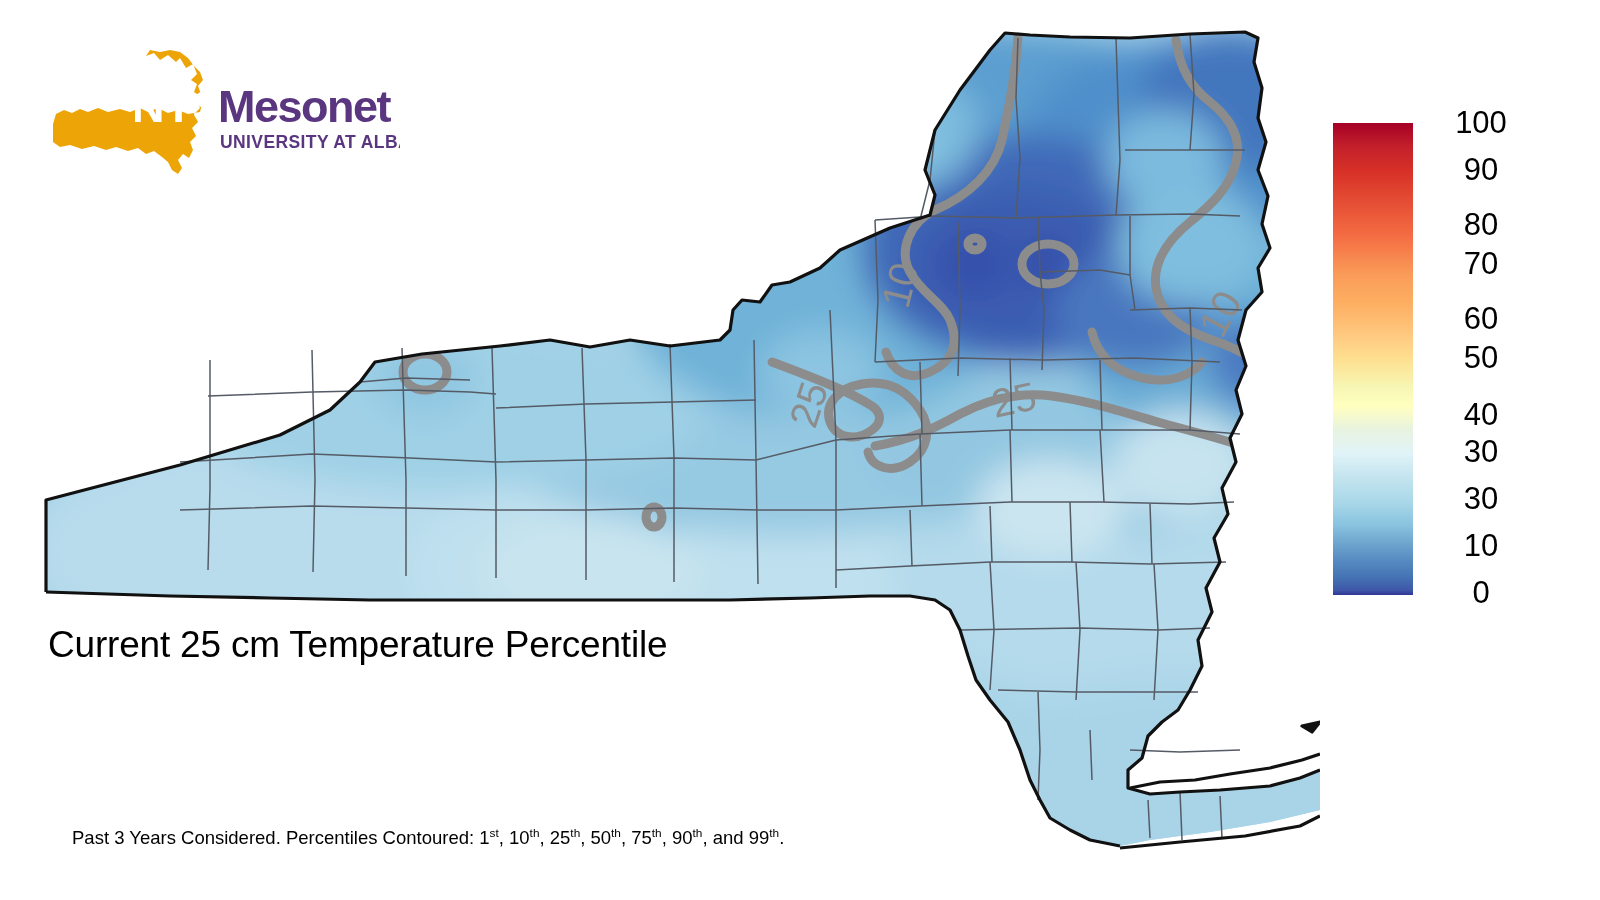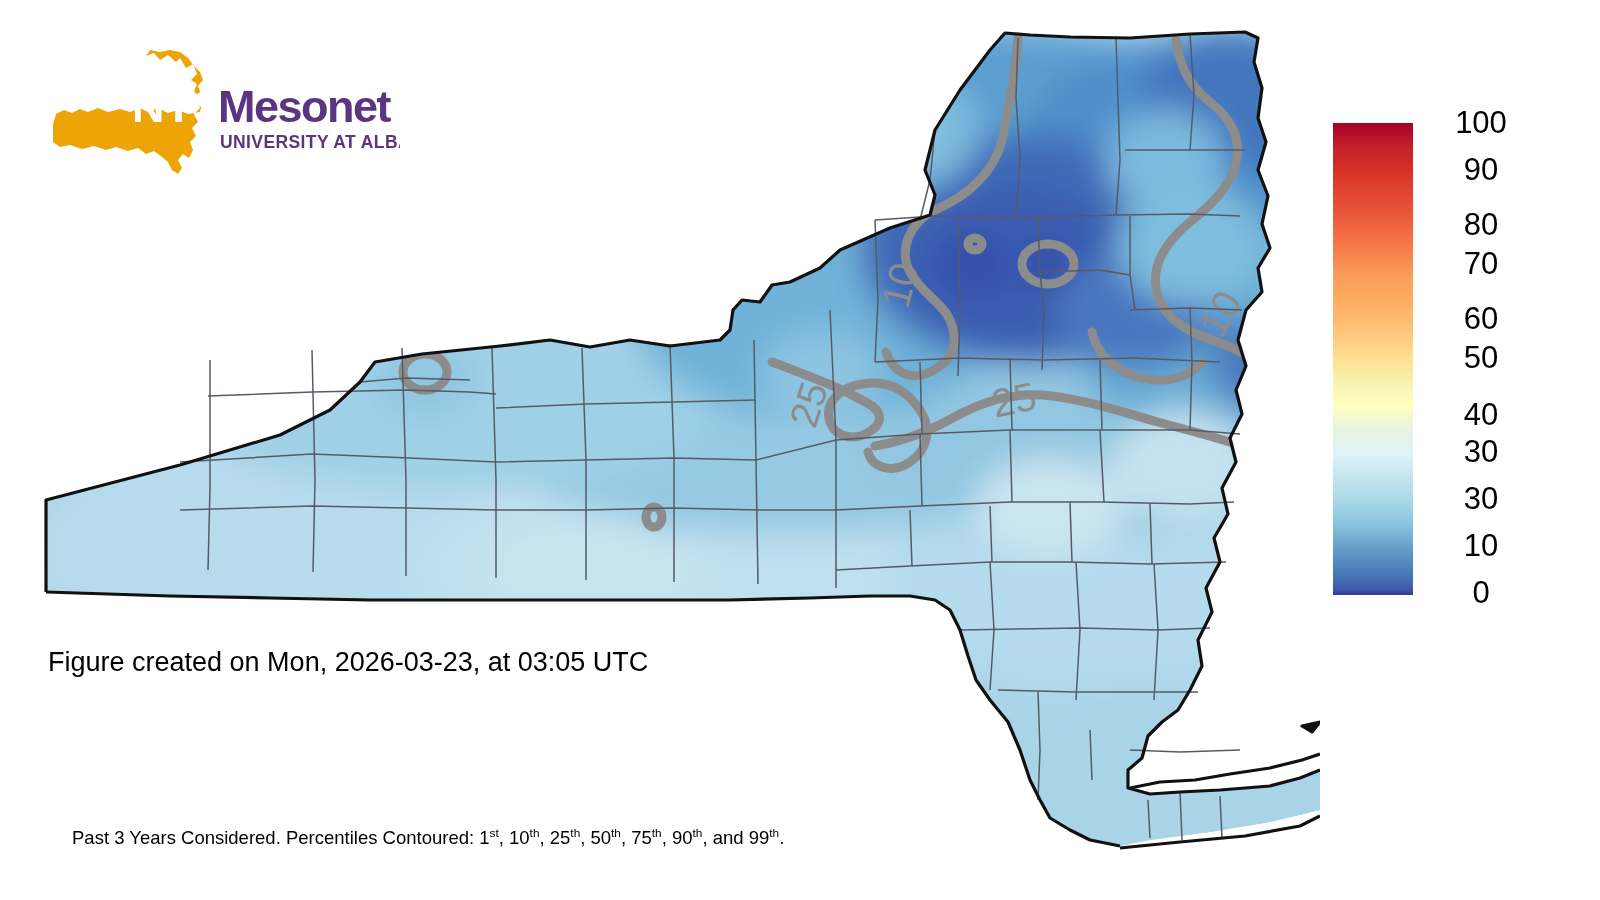--- a/index.html
+++ b/index.html
@@ -348,18 +348,18 @@
     <div class="cb-tick" style="top:235px;">50</div>
     <div class="cb-tick" style="top:292px;">40</div>
     <div class="cb-tick" style="top:329px;">30</div>
     <div class="cb-tick" style="top:376px;">30</div>
     <div class="cb-tick" style="top:423px;">10</div>
     <div class="cb-tick" style="top:470px;">0</div>
   </div>
 </div>
 
 <div id="caption">
-  <div id="sub1" class="sub-line">Figure created on Mon, 2026-03-23, at 03:05 UTC</div>
+  <div id="fig-title">Current 25 cm Temperature Percentile</div>
 </div>
 
 <div id="footnote">
   <span>Past 3 Years Considered. Percentiles Contoured: </span><span id="footnote-ordinals"><span>1</span><sup>st</sup>, <span>10</span><sup>th</sup>, <span>25</span><sup>th</sup>, <span>50</span><sup>th</sup>, <span>75</span><sup>th</sup>, <span>90</span><sup>th</sup>, and <span>99</span><sup>th</sup></span><span>.</span>
 </div>
 
 </body></html>

